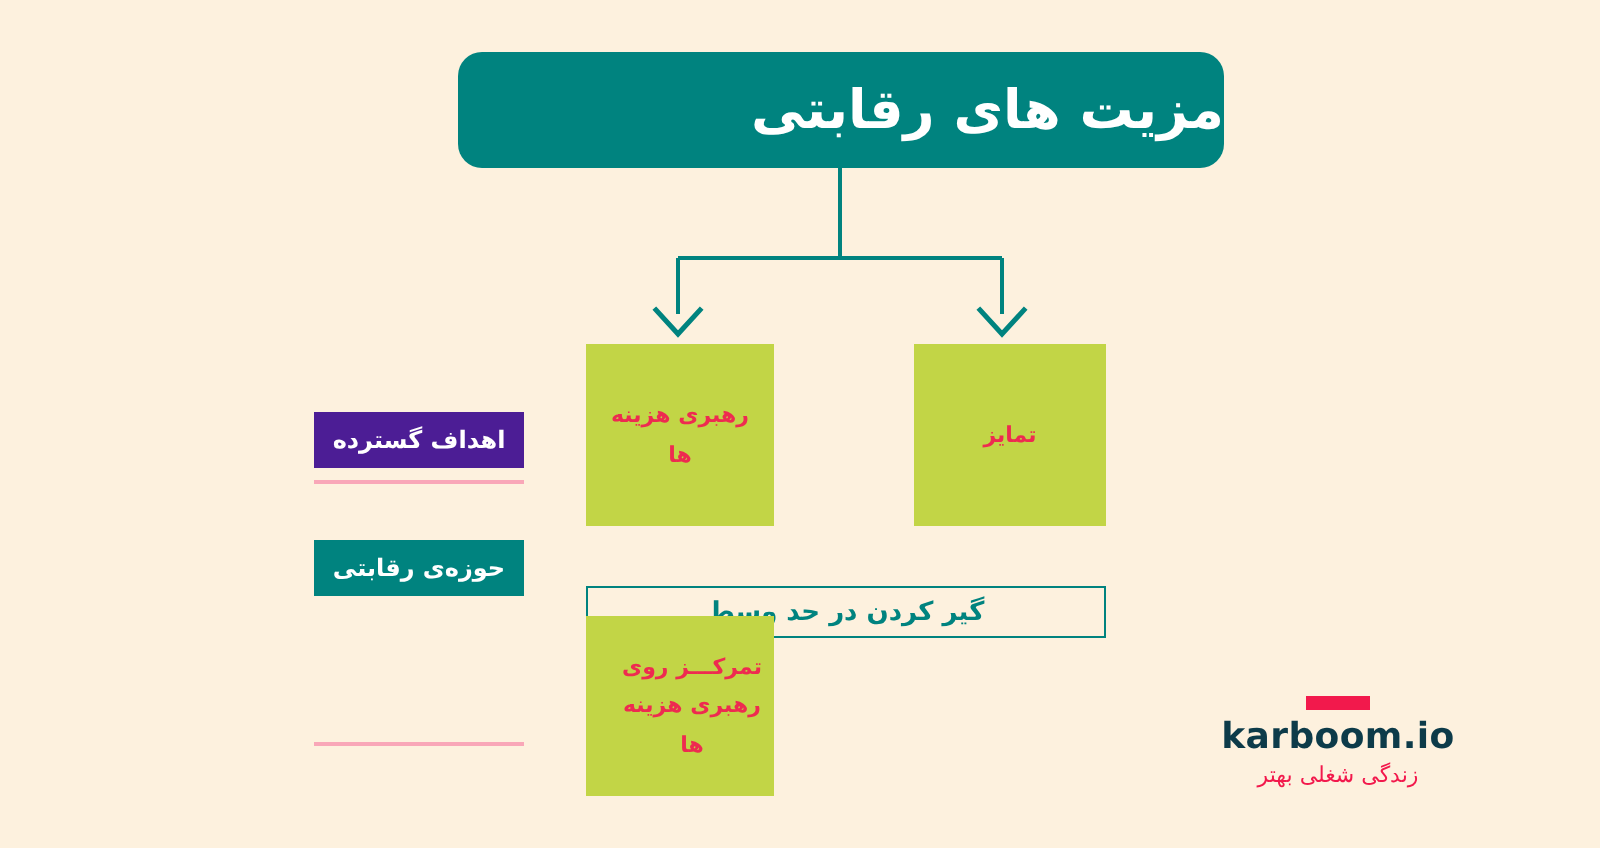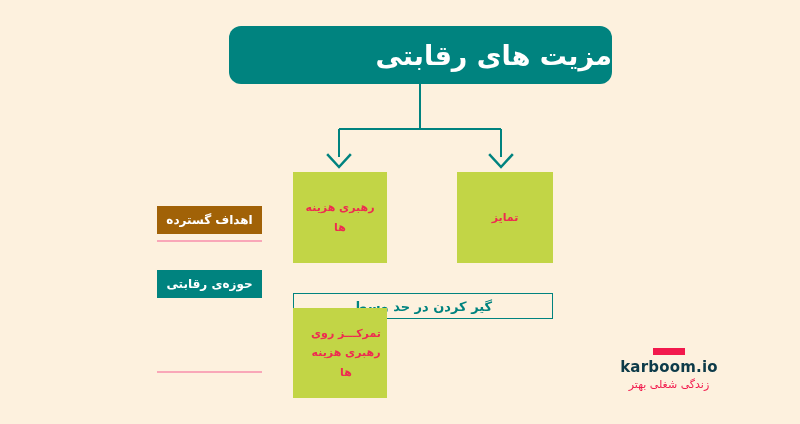--- a/index.html
+++ b/index.html
@@ -109,21 +109,21 @@
     justify-content: center;
     box-sizing: border-box;
   }
   .row-label .row-label-text {
     color: #ffffff;
     font-size: 12px;
     font-weight: bold;
     direction: rtl;
     line-height: 1;
   }
-  .row-label.red  { background: #a16207; }
+  .row-label.red  { background: #4c1d95; }
   .row-label.teal { background: #00837f; text-align: center; }
   #label-broad-goals  { top: 206px; }
   #label-scope        { top: 270px; }
   #label-narrow-goals { top: 337px; }
 
   .label-underline {
     position: absolute;
     left: 157px;
     width: 105px;
     height: 2px;
@@ -143,21 +143,21 @@
     text-align: center;
   }
   #logo .logo-dash {
     width: 32px;
     height: 7px;
     background: #f2194c;
     margin: 0 auto 4px auto;
   }
   #logo .logo-name {
     color: #0d3b49;
-    font-size: 15px;
+    font-size: 18px;
     font-weight: bold;
     letter-spacing: 0.2px;
     line-height: 1.1;
   }
   #logo .logo-tagline {
     color: #f2194c;
     font-size: 11px;
     font-weight: normal;
     direction: rtl;
     margin-top: 3px;

